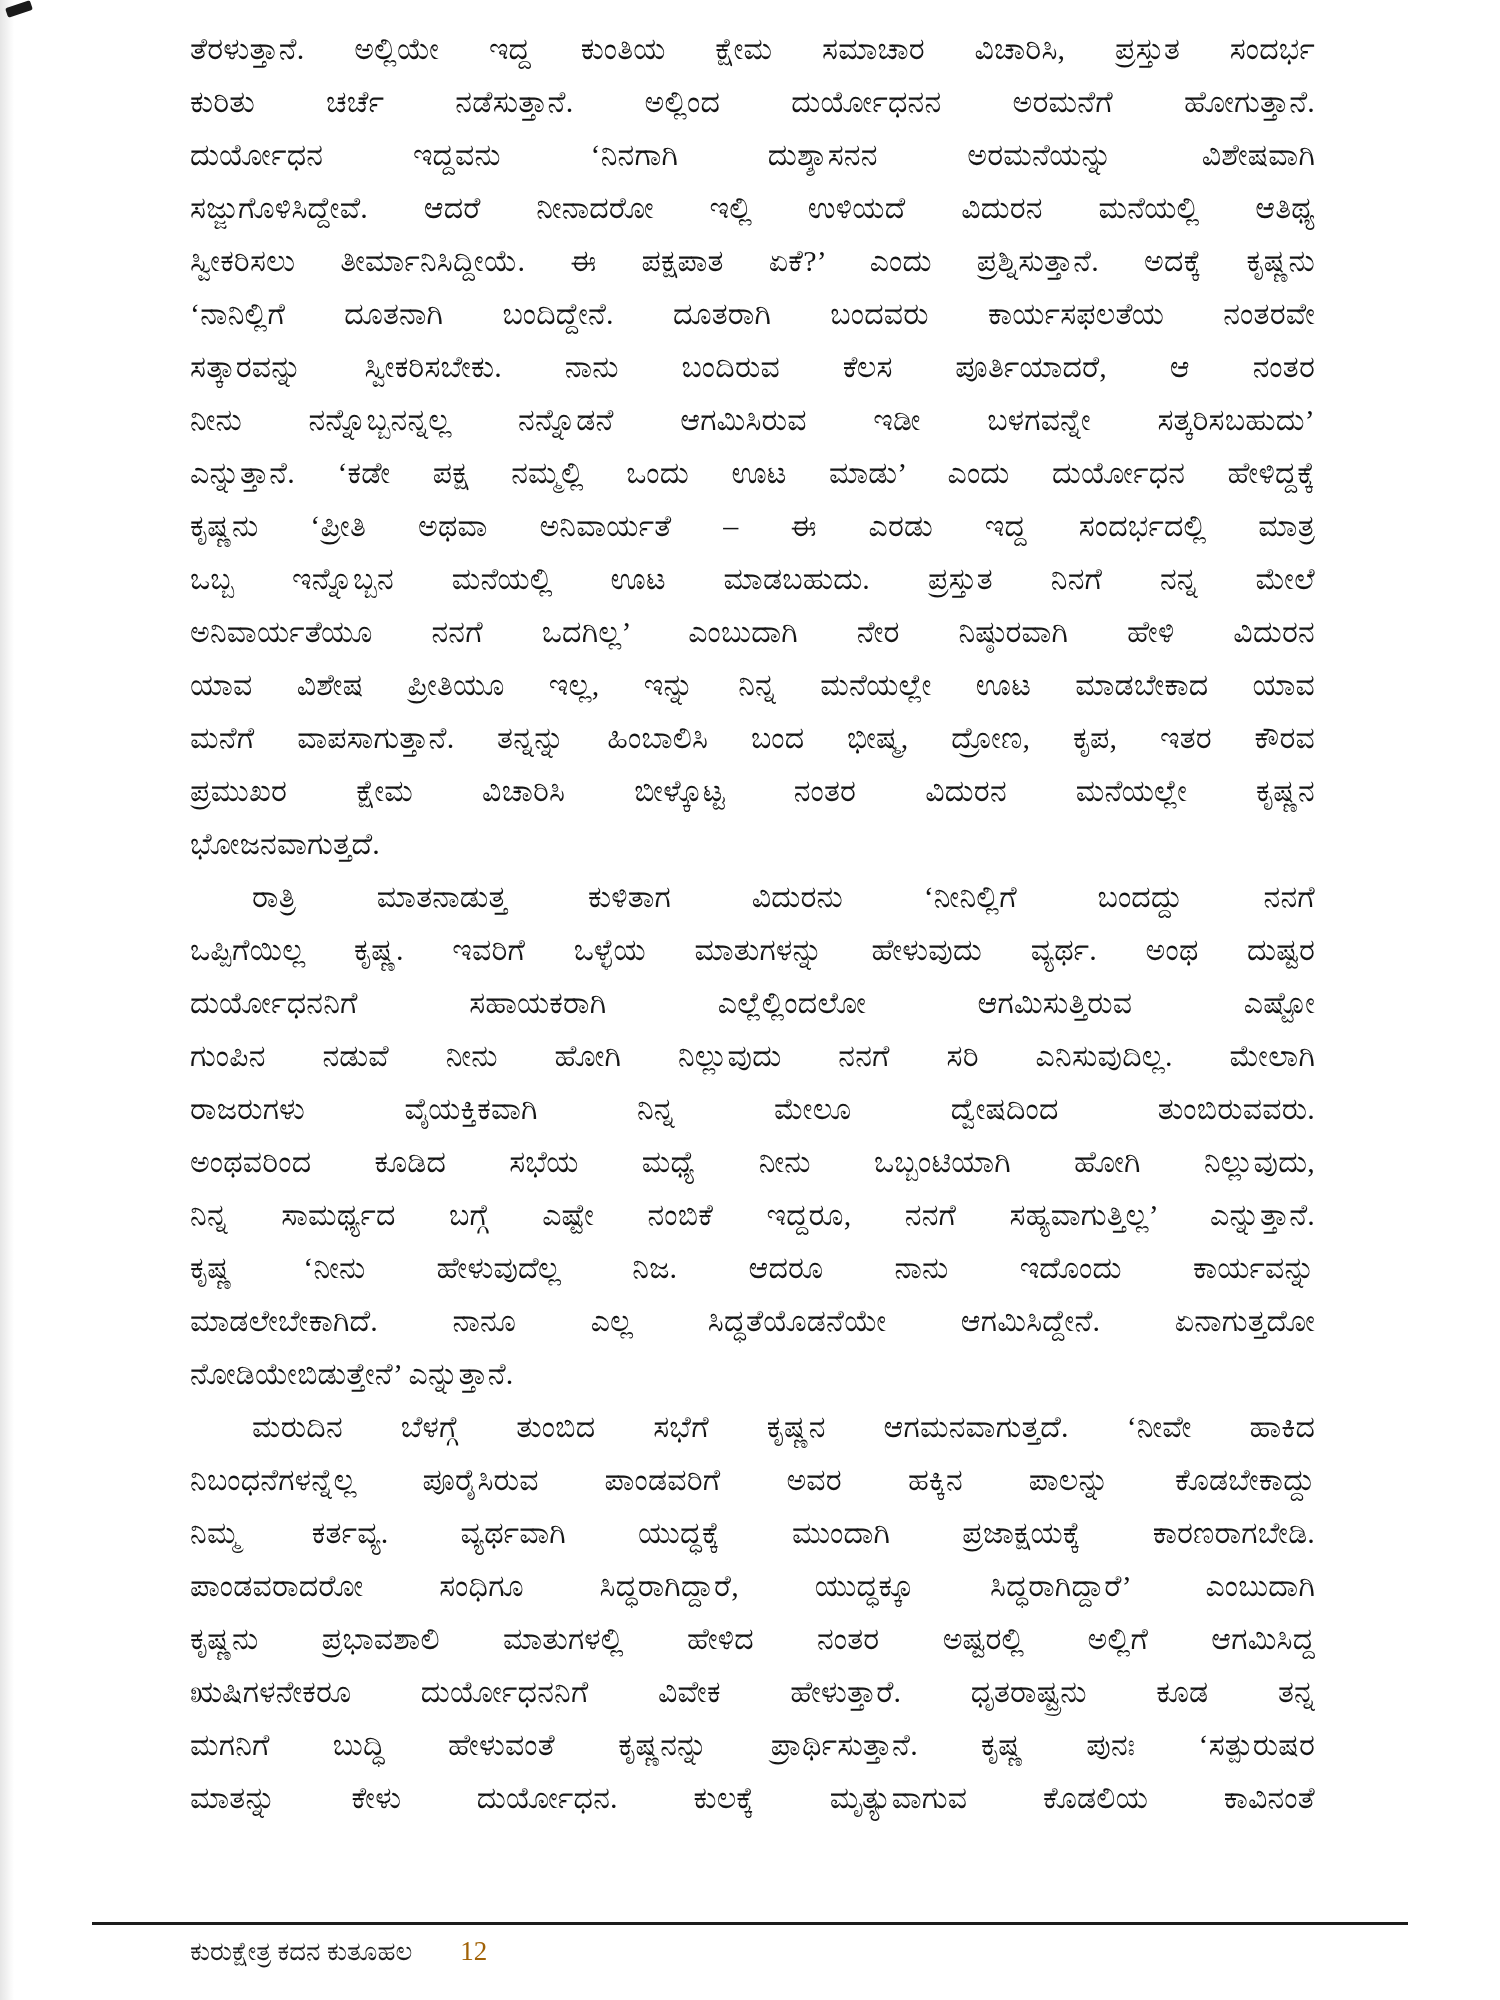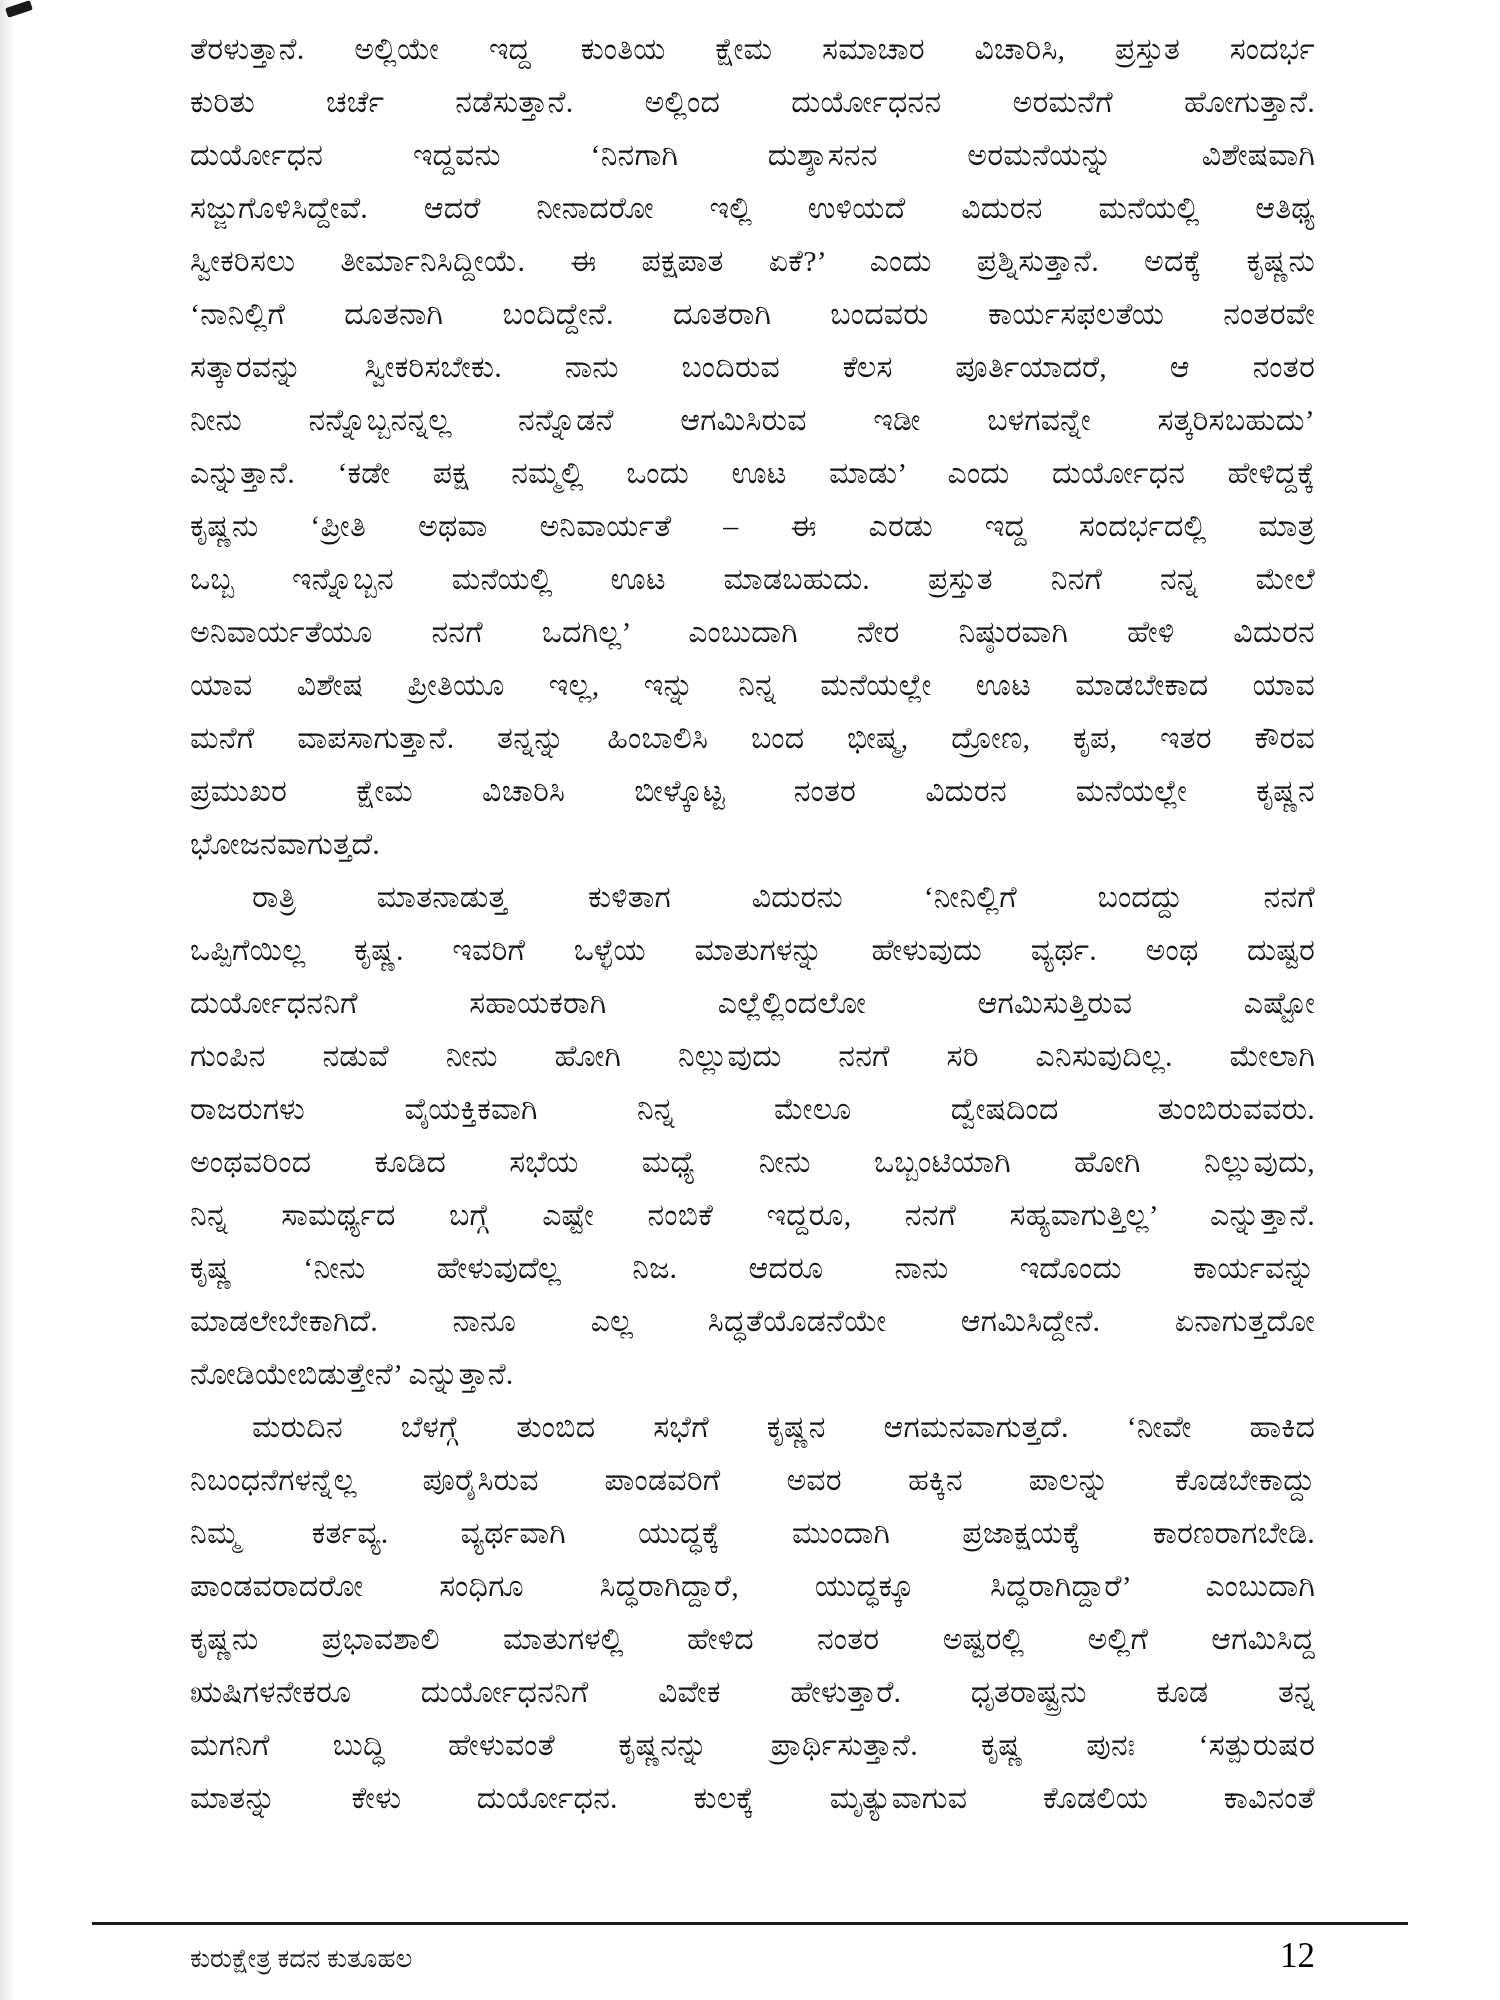--- a/index.html
+++ b/index.html
@@ -70,30 +70,31 @@
     top: 1922px;
     height: 3px;
     background: #1c1c1c;
   }
   .footer-row {
     position: absolute;
     left: 190px;
     right: 185px;
     top: 1936px;
     display: flex;
-    justify-content: space-between;
+    justify-content: flex-start;
     align-items: baseline;
+    gap: 48px;
   }
   .footer-title {
     font-size: 26px;
     color: #1b1b1b;
   }
   .footer-page {
-    font-size: 35px;
-    color: #000000;
+    font-size: 27px;
+    color: #a16207;
   }
 </style>
 </head>
 <body>
 
 <div class="page">
 
   <div class="scan-edge"></div>
   <div class="scan-speck"></div>
 

